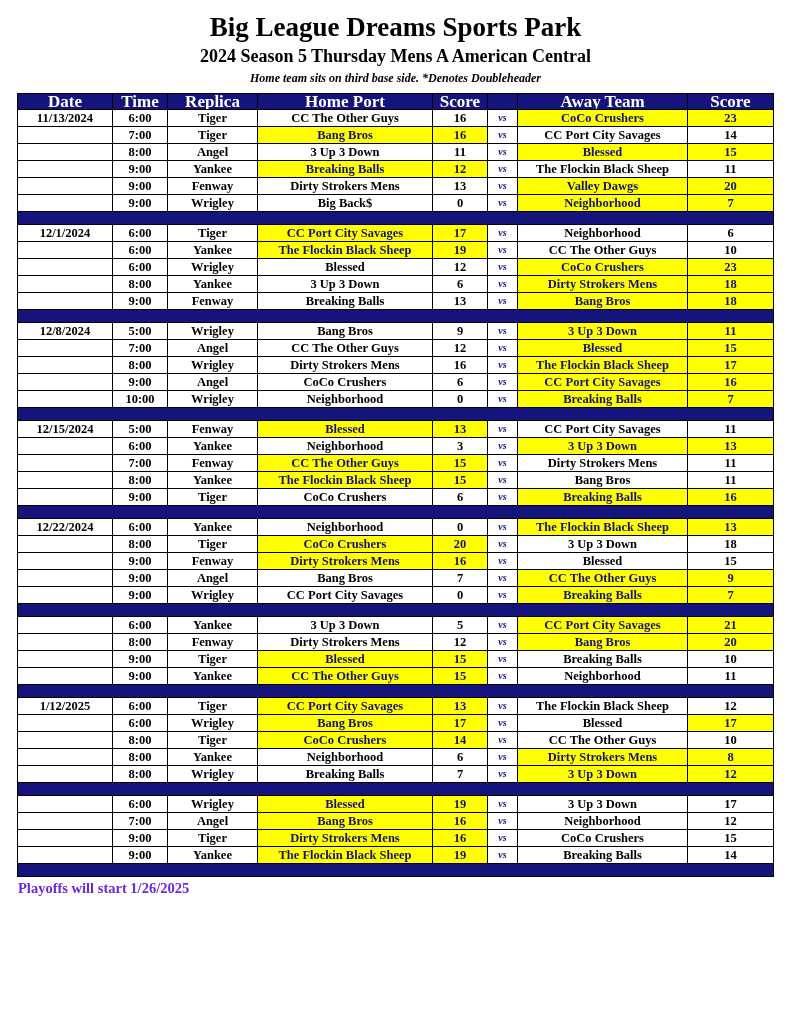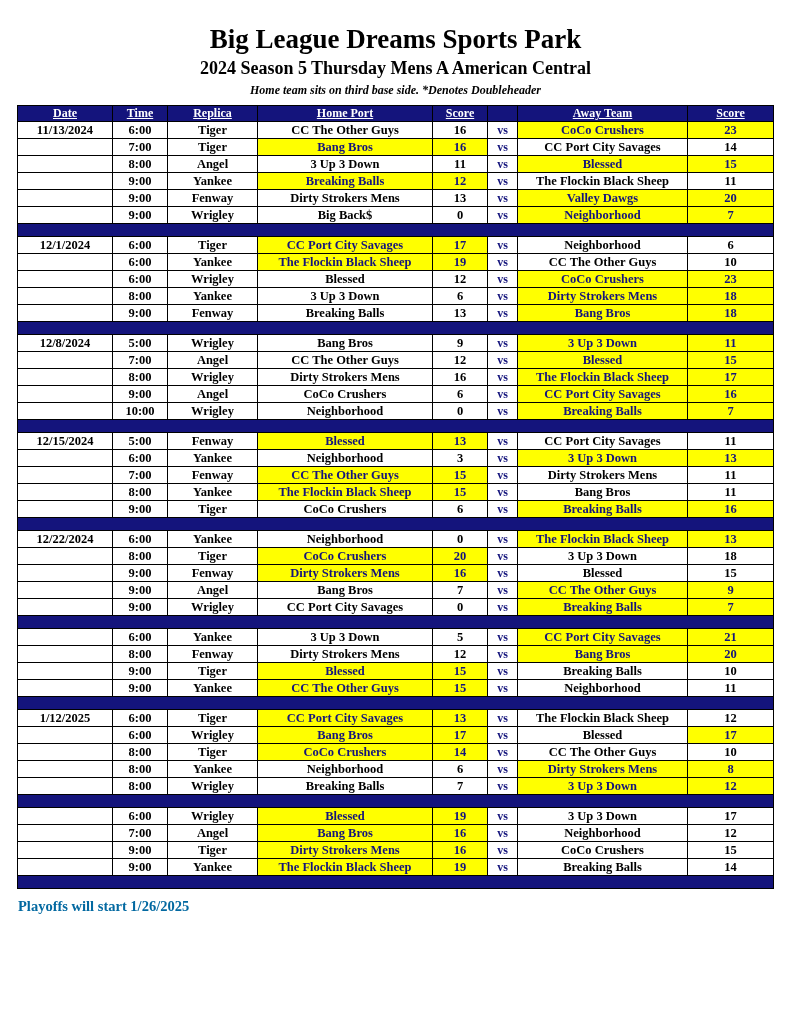--- a/index.html
+++ b/index.html
@@ -12,21 +12,21 @@
     width: 791px;
     height: 1024px;
     background: #ffffff;
     overflow: hidden;
     position: relative;
   }
   .title {
     text-align: center;
     font-size: 27px;
     font-weight: bold;
-    padding-top: 24px;
+    padding-top: 12px;
     color: #000000;
   }
   .subtitle {
     text-align: center;
     font-size: 18px;
     font-weight: bold;
     margin-top: 3px;
     color: #000000;
   }
   .note {
@@ -53,41 +53,41 @@
     line-height: 16px;
     overflow: hidden;
     white-space: nowrap;
     color: #000000;
   }
   table.sched th {
     background: var(--navy);
     color: #ffffff;
     height: 15px;
     line-height: 15px;
-    font-size: 12px;
-    text-decoration: underline;
+    font-size: 17px;
   }
   table.sched td.vs {
     color: var(--navy);
-    font-size: 12px;
+    font-style: italic;
+    font-size: 10px;
   }
   table.sched td.hl {
     background: var(--yellow);
     color: var(--navy);
   }
   table.sched tr.sep td {
     background: var(--navy);
     height: 12px;
     line-height: 12px;
   }
   .footer {
     font-size: 14.5px;
     font-weight: bold;
-    margin: 9px 0 0 18px;
-    color: #0369a1;
+    margin: 3px 0 0 18px;
+    color: #6d28d9;
   }
 </style>
 </head>
 <body>
 
 <div class="page">
   <div class="title">Big League Dreams Sports Park</div>
   <div class="subtitle">2024 Season 5 Thursday Mens A American Central</div>
   <div class="note">Home team sits on third base side.  *Denotes Doubleheader</div>
 

